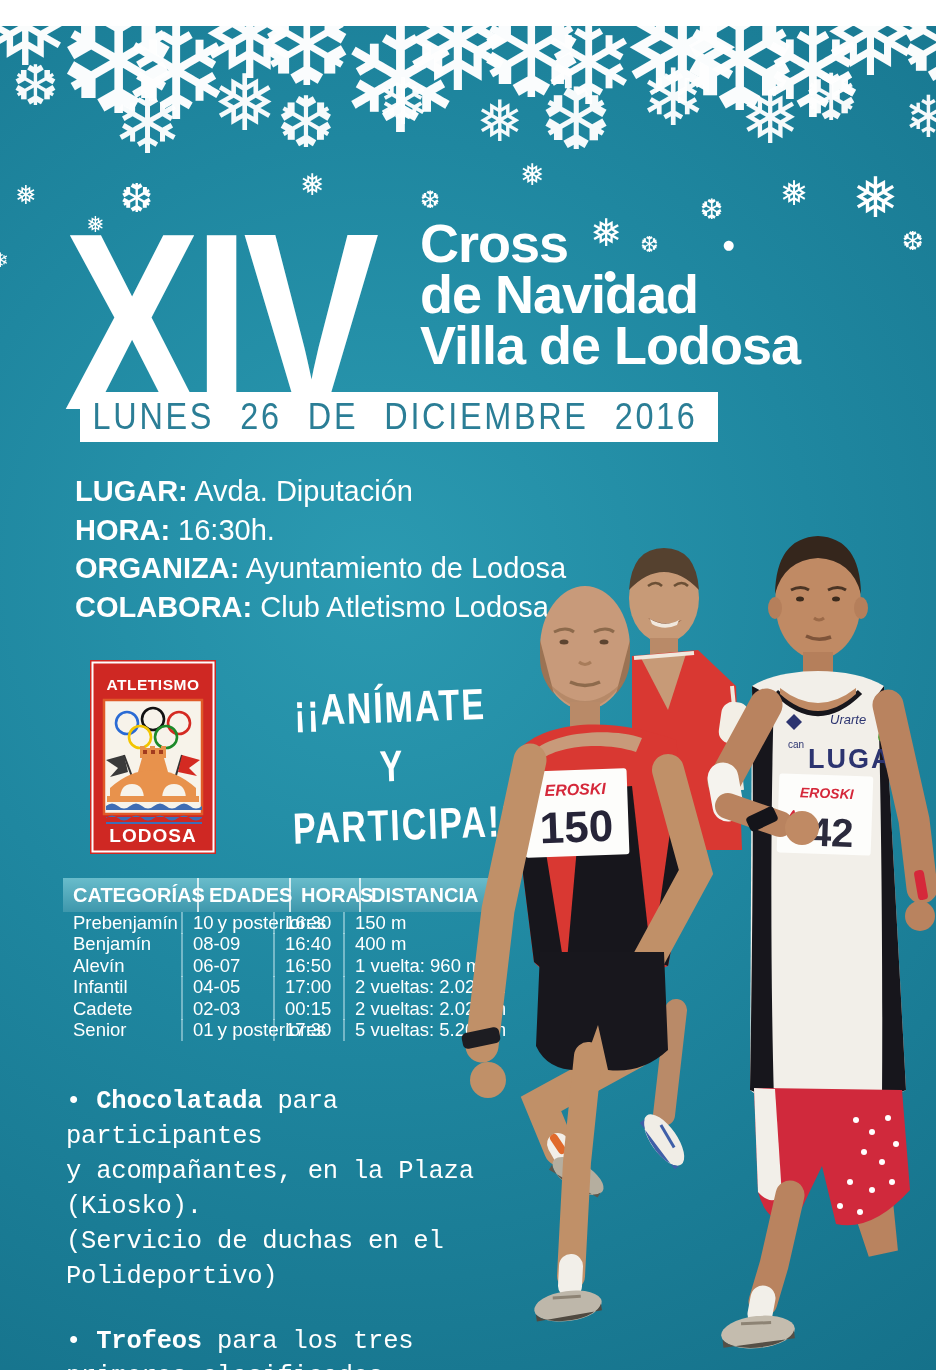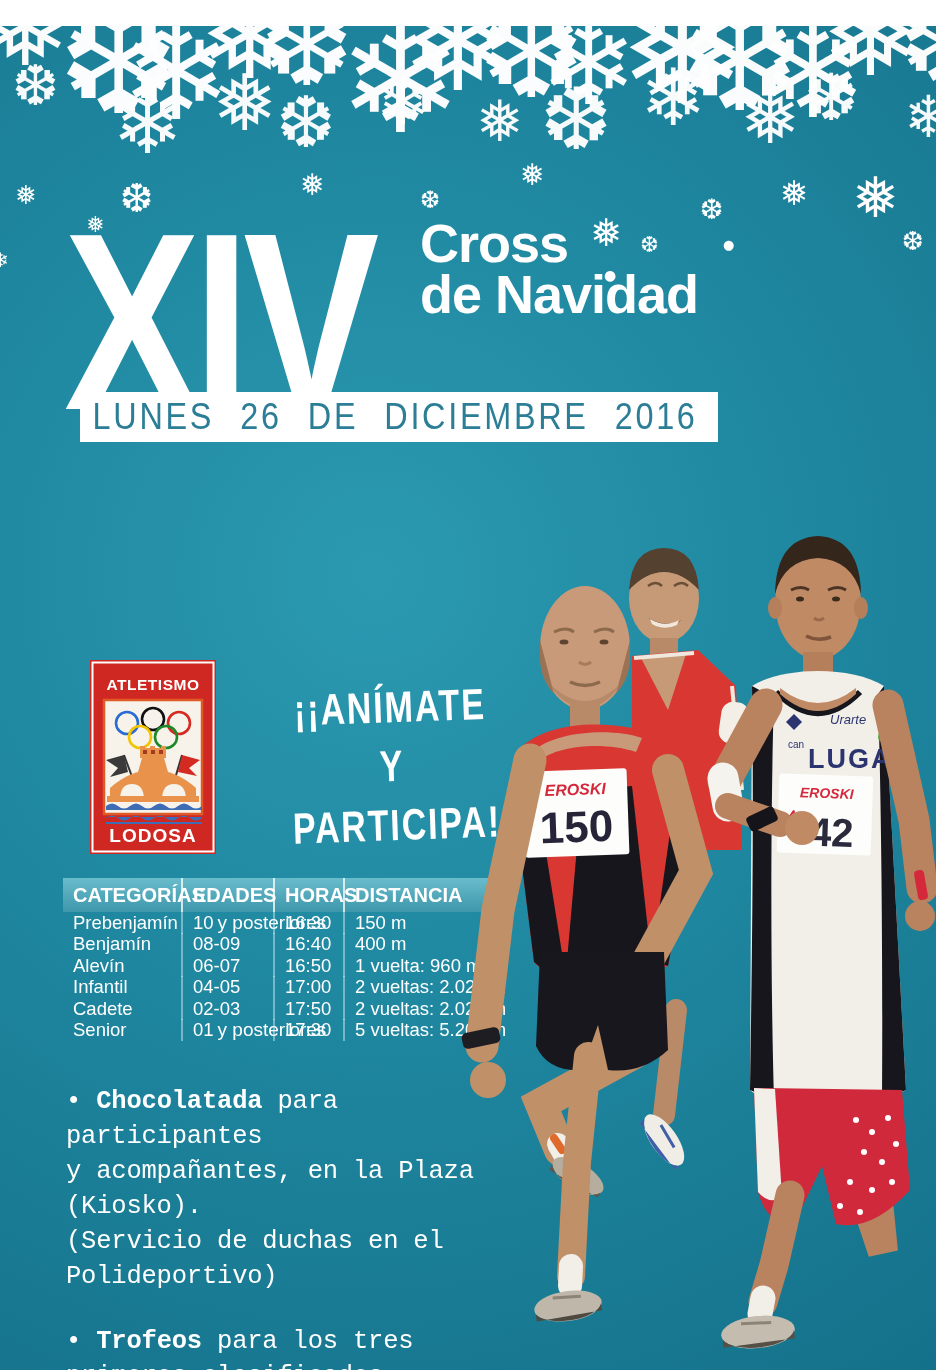--- a/index.html
+++ b/index.html
@@ -26,21 +26,21 @@
   #logo{left:90px;top:660px;z-index:3;}
   
   #cta{left:282px;top:692px;width:220px;z-index:3;color:#fff;text-align:center;
     font-size:37px;line-height:50px;font-weight:bold;letter-spacing:2px;
     transform:rotate(-2deg) scale(.92,1.18);transform-origin:center;}
   
   #schedule{left:63px;top:878px;z-index:3;}
   .trow{display:grid;grid-template-columns:118px 92px 70px 160px;align-items:center;}
   #thead{width:440px;height:34px;background:linear-gradient(#69bccb,#3e97ac);color:#fff;font-weight:bold;font-size:20px;}
   #thead .cell{padding-left:10px;}
-  #thead .cell+.cell{border-left:2px solid rgba(255,255,255,.75);height:100%;display:flex;align-items:center;}
+  #thead .cell+.cell{border-left:2px solid rgba(255,255,255,.75);height:100%;display:flex;align-items:center;margin-left:16px;}
   #tbody{color:#fff;font-size:18.5px;}
   #tbody .trow{height:21.4px;}
   #tbody .cell{padding-left:10px;white-space:nowrap;}
   #tbody .cell+.cell{border-left:2px solid rgba(222,243,248,.45);height:100%;display:flex;align-items:center;}
   #tbody .small{font-size:19px;margin-left:4px;}
   
   #bullets{left:66px;top:1084px;width:470px;z-index:3;color:#fff;font-size:25.5px;line-height:35px;letter-spacing:-.2px;}
   .bullet{margin-bottom:30px;white-space:pre-line;font-family:Liberation Mono, monospace;}
   .bullet .b{font-weight:bold;}
   .bullet .u{text-decoration:underline;}
@@ -94,26 +94,33 @@
       <span class="flake" style="left: 780px; top: 176px; font-size: 34px; opacity: 1;">❅</span>
       <span class="flake" style="left: 852px; top: 170px; font-size: 56px; opacity: 1;">❅</span>
       <span class="flake" style="left: 902px; top: 228px; font-size: 26px; opacity: 1;">❆</span>
       <span class="flake" style="left: -8px; top: 250px; font-size: 20px; opacity: 1;">❄</span>
     </div>
 
   <div class="abs" id="roman">XIV</div>
   <div class="abs" id="title-lines">
     <div>Cross</div>
     <div>de Navidad</div>
+    <div>Villa de Lodosa</div>
   </div>
 
   <div class="abs" id="banner">
     <span>LUNES 26 DE DICIEMBRE 2016</span>
   </div>
 
+  <div class="abs" id="info">
+    <div><b>LUGAR:</b><span> Avda. Diputación</span></div>
+    <div><b>HORA:</b><span> 16:30h.</span></div>
+    <div><b>ORGANIZA:</b><span> Ayuntamiento de Lodosa</span></div>
+    <div><b>COLABORA:</b><span> Club Atletismo Lodosa</span></div>
+  </div>
 
   <div class="abs" id="logo">
     <svg width="126" height="194" viewBox="0 0 126 194">
       <rect x="0" y="0" width="126" height="194" fill="#cf2823"></rect>
       <rect x="2.5" y="2.5" width="121" height="189" fill="none" stroke="#ffffff" stroke-width="2"></rect>
       <text x="63" y="30" text-anchor="middle" font-size="15.5" font-weight="bold" fill="#ffffff" letter-spacing=".5">ATLETISMO</text>
       <rect x="14" y="40" width="98" height="114" fill="#f7f3ea" stroke="#e05a28" stroke-width="2.5"></rect>
 
       <g fill="none" stroke-width="2.6">
         <circle cx="37" cy="63" r="11" stroke="#2a6bd4"></circle>
@@ -190,21 +197,21 @@
         </div>
         <div class="trow">
           <div class="cell">Infantil</div>
           <div class="cell">04-05</div>
           <div class="cell">17:00</div>
           <div class="cell">2 vueltas: 2.020 m</div>
         </div>
         <div class="trow">
           <div class="cell">Cadete</div>
           <div class="cell">02-03</div>
-          <div class="cell">17:50</div>
+          <div class="cell">00:15</div>
           <div class="cell">2 vueltas: 2.020 m</div>
         </div>
         <div class="trow">
           <div class="cell">Senior</div>
           <div class="cell">
             <span>01</span>
             <span class="small">y posteriores</span>
           </div>
           <div class="cell">17:30</div>
           <div class="cell">5 vueltas: 5.200 m</div>

